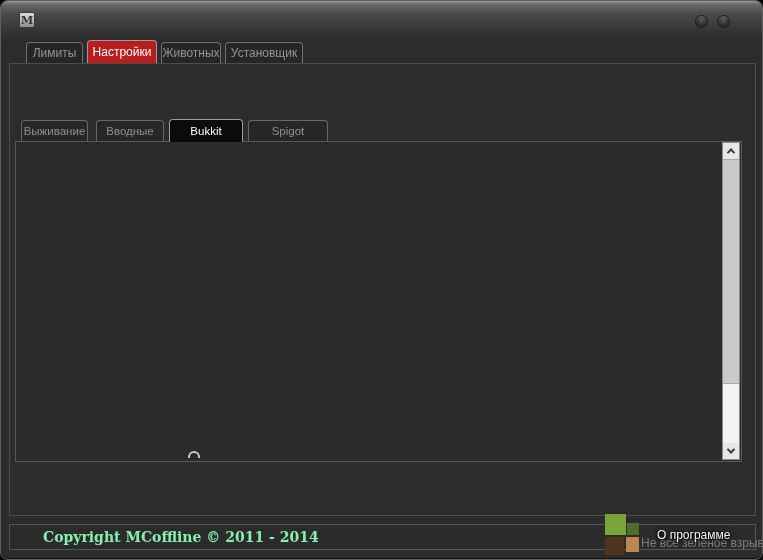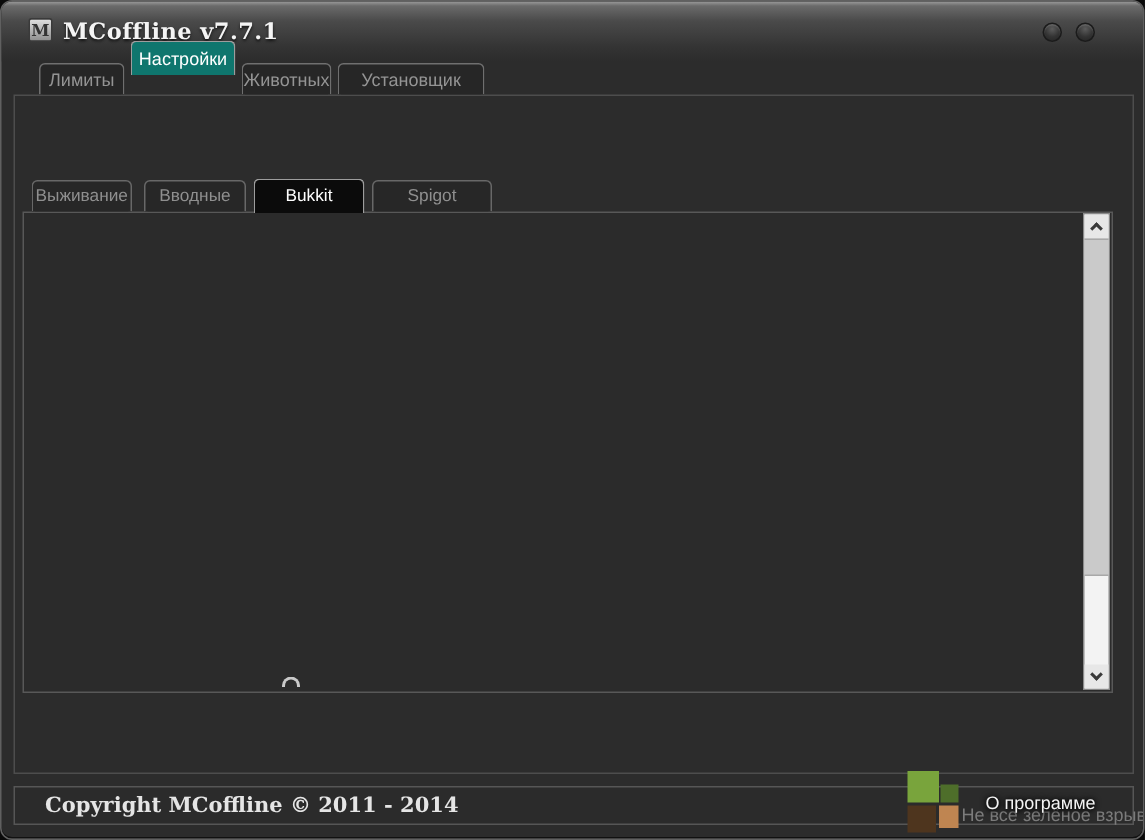--- a/index.html
+++ b/index.html
@@ -16,21 +16,21 @@
     background:linear-gradient(#dedede,#8f8f8f);border-radius:2px;color:#333;
     font:bold 11px "DejaVu Serif",serif;display:flex;align-items:center;justify-content:center}
   #apptitle{position:absolute;left:41px;top:11px;color:#f4f4f4;
     font:bold 15px "DejaVu Serif",serif;letter-spacing:.3px;text-shadow:0 1px 2px rgba(0,0,0,.7)}
   .winbtn{position:absolute;top:14px;width:13px;height:13px;border-radius:50%;
     background:radial-gradient(circle at 50% 30%,#5c5c5c 0%,#333 55%,#232323 100%);
     border:1px solid #1b1b1b;box-shadow:inset 0 1px 1px rgba(255,255,255,.18)}
   
   .tab{position:absolute;top:41px;height:21px;background:#262626;border:1px solid #6f6f6f;border-bottom:none;
     border-radius:4px 4px 0 0;color:#949494;font-size:12px;display:flex;align-items:center;justify-content:center;z-index:2}
-  .tab.act{background:#0f766e;color:#fff;border-color:#9d9d9d;top:26px;height:23px;z-index:4}
+  .tab.act{background:#b91c1c;color:#fff;border-color:#9d9d9d;top:39px;height:23px;z-index:4}
   
   #page{position:absolute;left:8px;top:62px;width:747px;height:453px;background:#2c2c2c;
     border:1px solid #4d4d4d;z-index:1}
   #subpage{position:absolute;left:14px;top:140px;width:727px;height:321px;background:#2b2b2b;
     border:1px solid #585858;z-index:1}
   .stab{position:absolute;top:119px;height:21px;background:#272727;border:1px solid #686868;border-bottom:none;
     border-radius:4px 4px 0 0;color:#8f8f8f;font-size:11.5px;display:flex;align-items:center;justify-content:center;z-index:2}
   .stab.act{background:#0b0b0b;color:#fff;border-color:#9d9d9d;top:118px;height:23px;z-index:3}
   
   .lbl{position:absolute;color:#fff;font-weight:bold;font-size:12.5px;white-space:nowrap;text-align:center}
@@ -84,46 +84,45 @@
   .dn .sbchev{transform:rotate(45deg) translate(-1px,-1px)}
   #sbthumb{position:absolute;left:0;top:16px;width:16px;height:225px;background:#cacaca;
     border-top:1px solid #a8a8a8;border-bottom:1px solid #a8a8a8}
   
   #savebtn{position:absolute;left:333px;top:473px;width:100px;height:28px;border-radius:6px;
     background:linear-gradient(#3b3b3b,#242424);border:1px solid #121212;color:#ececec;font-size:12px;
     display:flex;align-items:center;justify-content:center;
     box-shadow:inset 0 1px 0 rgba(255,255,255,.18),0 1px 3px rgba(0,0,0,.5)}
   
   #footerbar{position:absolute;left:8px;top:523px;width:747px;height:26px;background:#2b2b2b;border:1px solid #565656}
-  #copyright{position:absolute;left:20px;top:4px;color:#e5e5e5;font:bold 14px "DejaVu Serif",serif}
+  #copyright{position:absolute;left:33px;top:4px;color:#86efac;font:bold 14px "DejaVu Serif",serif}
   .sq{position:absolute}
   #brand{position:absolute;left:640px;top:512px;font-size:19px;color:#c9c9c9;letter-spacing:.3px;z-index:7}
   #slogan{position:absolute;left:640px;top:535px;font-size:12px;color:#7b7b7b;z-index:7;white-space:nowrap}
   #about{position:absolute;left:656px;top:527px;font-size:12px;color:#f3f3f3;z-index:8;
     text-shadow:0 1px 3px #000,0 0 4px #000;white-space:nowrap}
   
   #clipcircle{position:absolute;left:187px;top:450px;width:12px;height:7px;border:2px solid #c9c9c9;
     border-bottom:none;border-radius:6px 6px 0 0;z-index:3}
 </style>
 </head>
 <body>
 
 <div id="window">
 
   <div id="titlebar">
     <div id="appicon">M</div>
-    <div id="apptitle">MCoffline v7.7.1</div>
     <div class="winbtn" style="left:694px"></div>
     <div class="winbtn" style="left:716px"></div>
   </div>
 
   <div class="tab" style="left:25px;width:57px">Лимиты</div>
   <div class="tab act" style="left:86px;width:70px">Настройки</div>
   <div class="tab" style="left:160px;width:60px">Животных</div>
-  <div class="tab" style="left:224px;width:98px">Установщик</div>
+  <div class="tab" style="left:224px;width:78px">Установщик</div>
 
   <div id="page"></div>
 
   <div class="lbl" style="left:38px;top:74px;width:110px">Сложность</div>
   <div class="combo" style="left:30px;top:91px;width:115px;height:22px">
     <span>Мирный</span>
     <span class="chev"></span>
   </div>
 
   <div class="lbl" style="left:205px;top:74px;width:110px">Режим игры</div>

